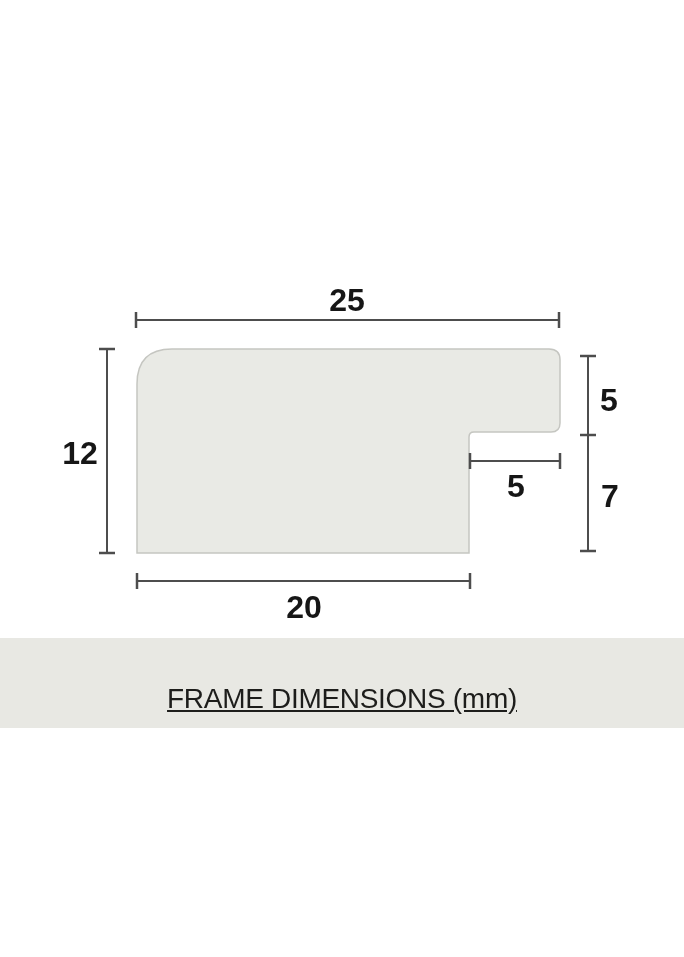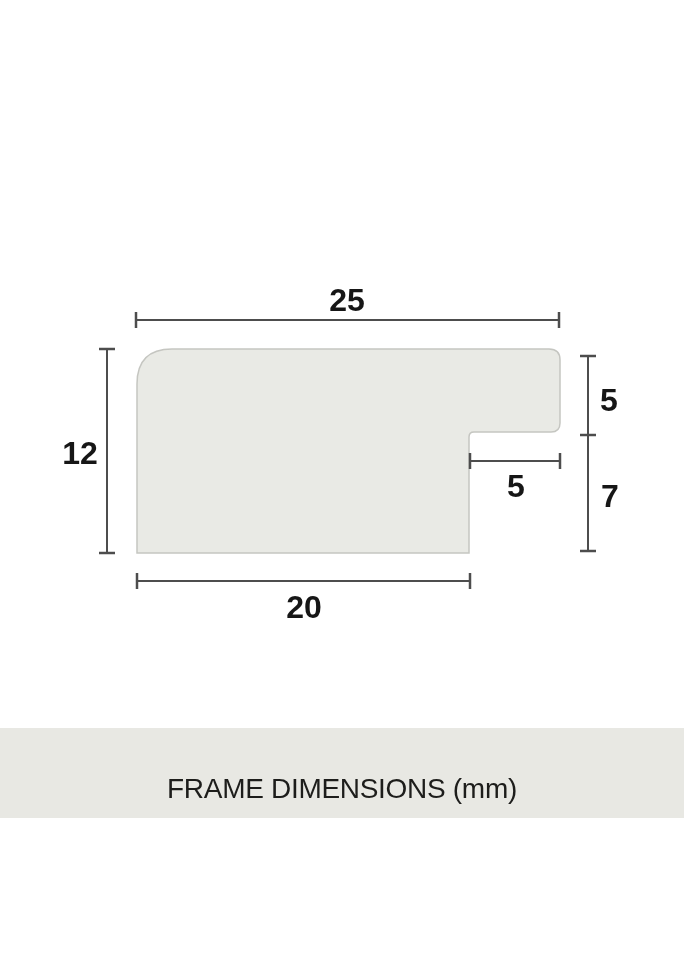--- a/index.html
+++ b/index.html
@@ -12,21 +12,21 @@
     --footer-text: #1d1d1b;
   }
   * { margin: 0; padding: 0; box-sizing: border-box; }
   html, body {
     background: var(--background);
     font-family: "Liberation Sans", sans-serif;
   }
   .stage {
     position: relative;
     width: 684px;
-    height: 818px;
+    height: 728px;
     background: var(--background);
     overflow: hidden;
   }
   .diagram-svg {
     position: absolute;
     left: 0;
     top: 0;
     display: block;
   }
   .profile-shape {
@@ -63,20 +63,21 @@
     align-items: flex-start;
     padding-top: 47px;
   }
   .footer-title {
     font-size: 28px;
     font-weight: normal;
     letter-spacing: -0.3px;
     color: var(--footer-text);
     line-height: 1;
     white-space: nowrap;
+    text-decoration: underline;
   }
 </style>
 </head>
 <body>
 
 <div class="stage">
 
   <svg class="diagram-svg" width="684" height="867" viewBox="0 0 684 867" xmlns="http://www.w3.org/2000/svg">
 
     <path class="profile-shape" d="M 137 553

